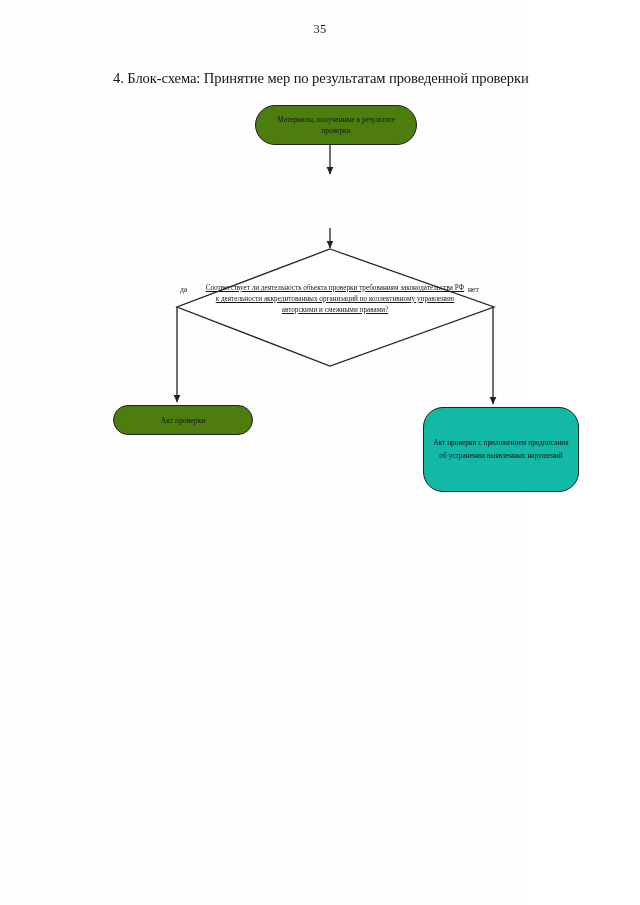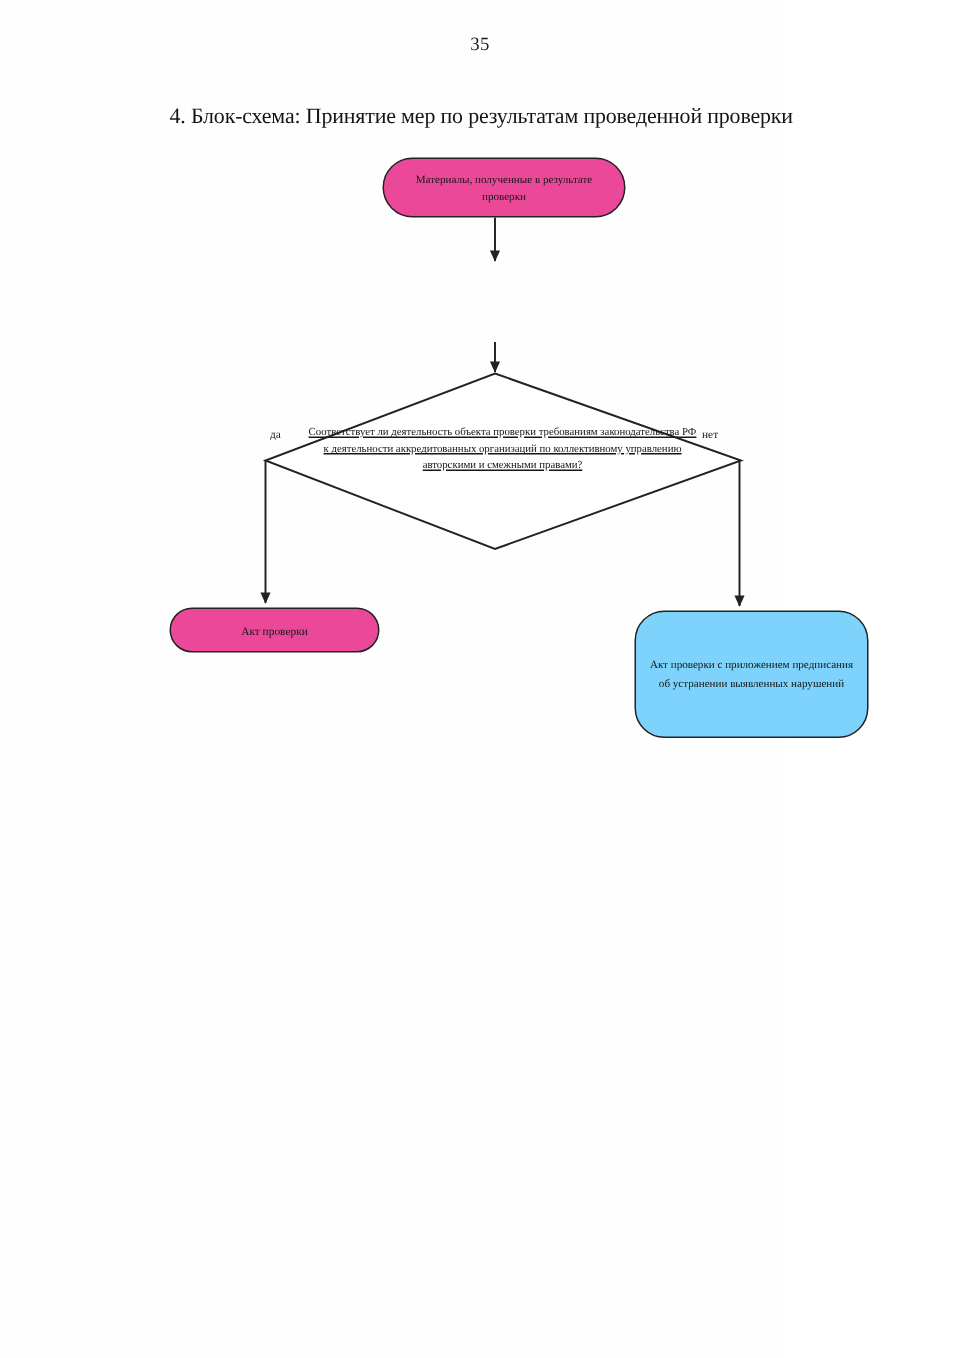--- a/index.html
+++ b/index.html
@@ -65,27 +65,27 @@
     display: block;
     width: 100%;
     padding: 0 6px;
     box-sizing: border-box;
   }
 
   
   .shape-oval {
     border: 1.3px solid #222;
     border-radius: 999px;
-    background: #ec4899;
+    background: #4d7c0f;
   }
   
   .shape-round-rect {
     border: 1.3px solid #222;
     border-radius: 20px;
-    background: #7dd3fc;
+    background: #14b8a6;
   }
   
   .shape-rect {
     border: 1.3px solid #222;
     background: #fff;
   }
 
   #node-start {
     left: 255px;
     top: 105px;

